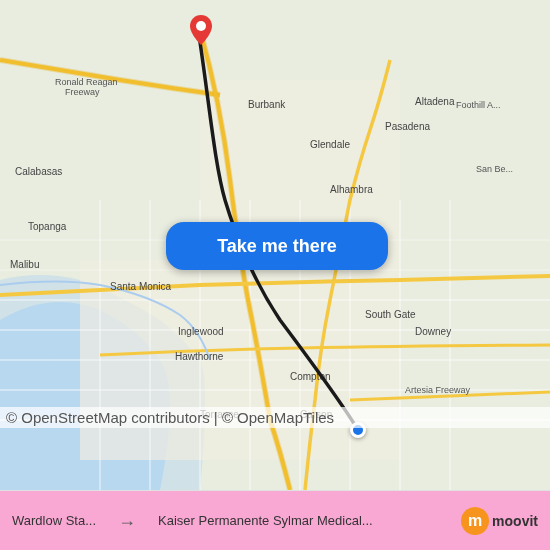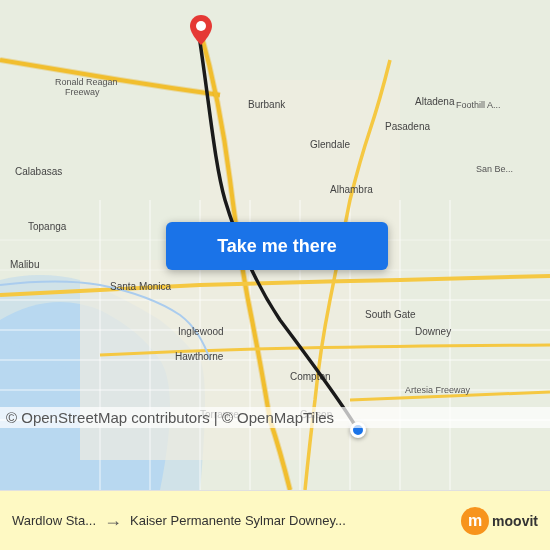--- a/index.html
+++ b/index.html
@@ -29,21 +29,21 @@
     
     #cta-button {
       position: absolute;
       top: 222px;
       left: 166px;
       width: 222px;
       height: 48px;
       background: #1a73e8;
       color: #fff;
       border: none;
-      border-radius: 6px;
+      border-radius: 18px;
       font-size: 18px;
       font-weight: 600;
       cursor: pointer;
       display: flex;
       align-items: center;
       justify-content: center;
       box-shadow: 0 2px 8px rgba(0,0,0,0.3);
       z-index: 10;
     }
 
@@ -76,26 +76,26 @@
       width: 100%;
       height: 100%;
       z-index: 4;
       pointer-events: none;
     }
 
     
     #footer-bar {
       width: 550px;
       height: 60px;
-      background: #fef9c3;
+      background: #f9a8d4;
       display: flex;
       align-items: center;
       padding: 0 12px;
       border-top: 1px solid #e0e0e0;
-      gap: 0;
+      gap: 14px;
     }
 
     #origin-label {
       font-size: 13px;
       color: #333;
       font-weight: 500;
       flex: 0 0 auto;
       max-width: 140px;
       white-space: nowrap;
       overflow: hidden;
@@ -252,20 +252,20 @@
 
   <div class="attribution">
     <span>© OpenStreetMap contributors | © OpenMapTiles</span>
   </div>
 
 </div>
 
 <div id="footer-bar">
   <span id="origin-label">Wardlow Sta...</span>
   <span id="arrow-icon">→</span>
-  <span id="dest-label">Kaiser Permanente Sylmar Downey...</span>
+  <span id="dest-label">Kaiser Permanente Sylmar Medical...</span>
   <div id="moovit-logo">
     <div class="logo-m">
       <span>m</span>
     </div>
     <span class="logo-text">moovit</span>
   </div>
 </div>
 
 </body></html>

